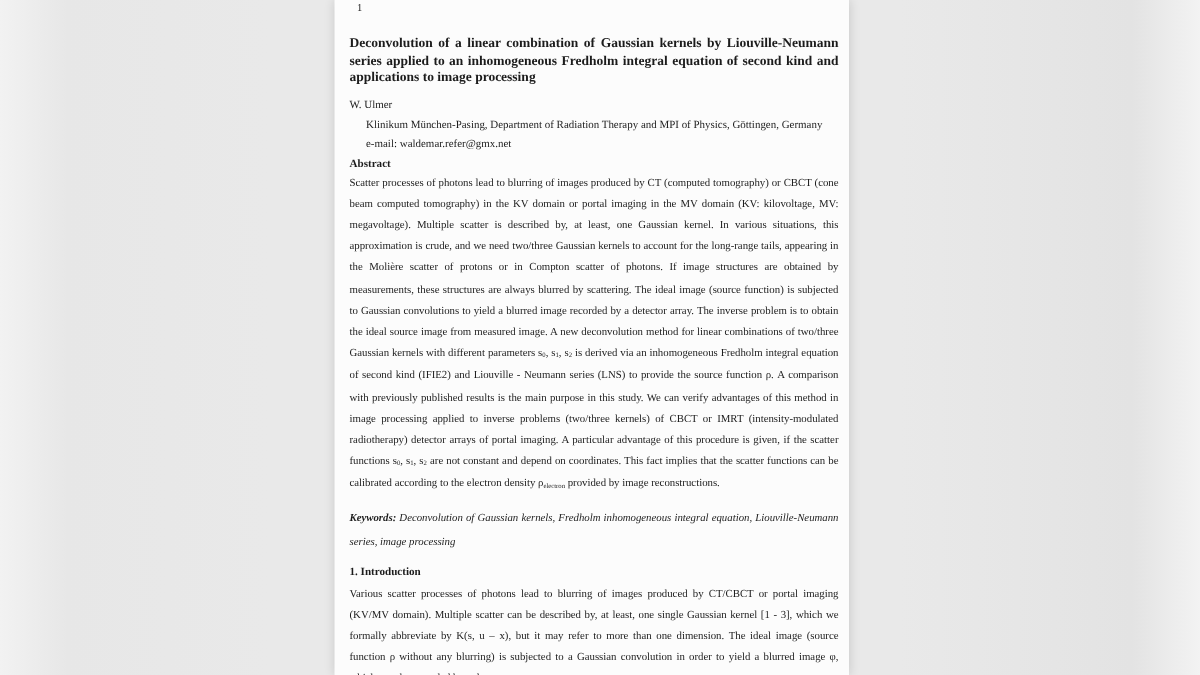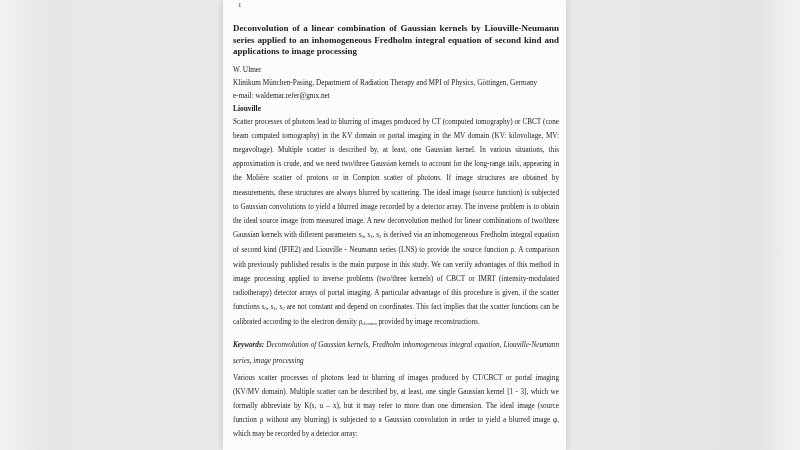--- a/index.html
+++ b/index.html
@@ -45,20 +45,21 @@
   }
   .author {
     font-size: 7.3px;
     font-weight: normal;
     line-height: 13px;
     margin-top: 5px;
   }
   .line {
     font-size: 7.3px;
     line-height: 13px;
+    margin-left: 11px;
   }
   .heading {
     font-size: 7.4px;
     font-weight: bold;
     line-height: 13px;
   }
   .para {
     font-size: 7.2px;
     line-height: 14.2px;
     text-align: justify;
@@ -90,22 +91,23 @@
     <div class="page-number">1</div>
 
     <h1 class="title">Deconvolution of a linear combination of Gaussian kernels by Liouville-Neumann series applied to an inhomogeneous Fredholm integral equation of second kind and applications to image processing</h1>
 
     <div class="author">W. Ulmer</div>
 
     <div class="line">Klinikum München-Pasing, Department of Radiation Therapy and MPI of Physics, Göttingen, Germany</div>
 
     <div class="line">e-mail: waldemar.refer@gmx.net</div>
 
-    <div class="heading">Liouville</div>
+    <div class="heading">Abstract</div>
 
     <p class="para"><span>Scatter processes of photons lead to blurring of images produced by CT (computed tomography) or CBCT (cone beam computed tomography) in the KV domain or portal imaging in the MV domain (KV: kilovoltage, MV: megavoltage). Multiple scatter is described by, at least, one Gaussian kernel. In various situations, this approximation is crude, and we need two/three Gaussian kernels to account for the long-range tails, appearing in the Molière scatter of protons or in Compton scatter of photons.  If image structures are obtained by measurements, these structures are always blurred by scattering. The ideal image (source function) is subjected to Gaussian convolutions to yield a blurred image recorded by a detector array. The inverse problem is to obtain the ideal source image from measured image. A new deconvolution method for linear combinations of two/three Gaussian kernels with different parameters s</span><span class="sub">0</span><span>, s</span><span class="sub">1</span><span>, s</span><span class="sub">2</span><span> is derived via an inhomogeneous Fredholm integral equation of second kind (IFIE2) and Liouville - Neumann series (LNS) to provide the source function ρ. A comparison with previously published results is the main purpose in this study. We can verify advantages of this method in image processing applied to inverse problems (two/three kernels) of CBCT or IMRT (intensity-modulated radiotherapy) detector arrays of portal imaging. A particular advantage of this procedure is given, if the scatter functions s</span><span class="sub">0</span><span>, s</span><span class="sub">1</span><span>, s</span><span class="sub">2</span><span> are not constant and depend on coordinates. This fact implies that the scatter functions can be calibrated according to the electron density ρ</span><span class="sub">electron</span><span> provided by image reconstructions.</span></p>
 
     <p class="para keywords"><span class="bold">Keywords:</span><span> Deconvolution of Gaussian kernels, Fredholm inhomogeneous integral equation, Liouville-Neumann series, image processing</span></p>
 
+    <div class="heading intro-heading">1. Introduction</div>
 
     <p class="para intro-para"><span>Various scatter processes of photons lead to blurring of images produced by CT/CBCT or portal imaging (KV/MV domain). Multiple scatter can be described by, at least, one single Gaussian kernel [1 - 3], which we formally abbreviate by K(s, u – x), but it may refer to more than one dimension. The ideal image (source function ρ without any blurring) is subjected to a Gaussian convolution in order to yield a blurred image φ, which may be recorded by a detector array:</span></p>
   </div>
 </div>
 
 </body></html>

